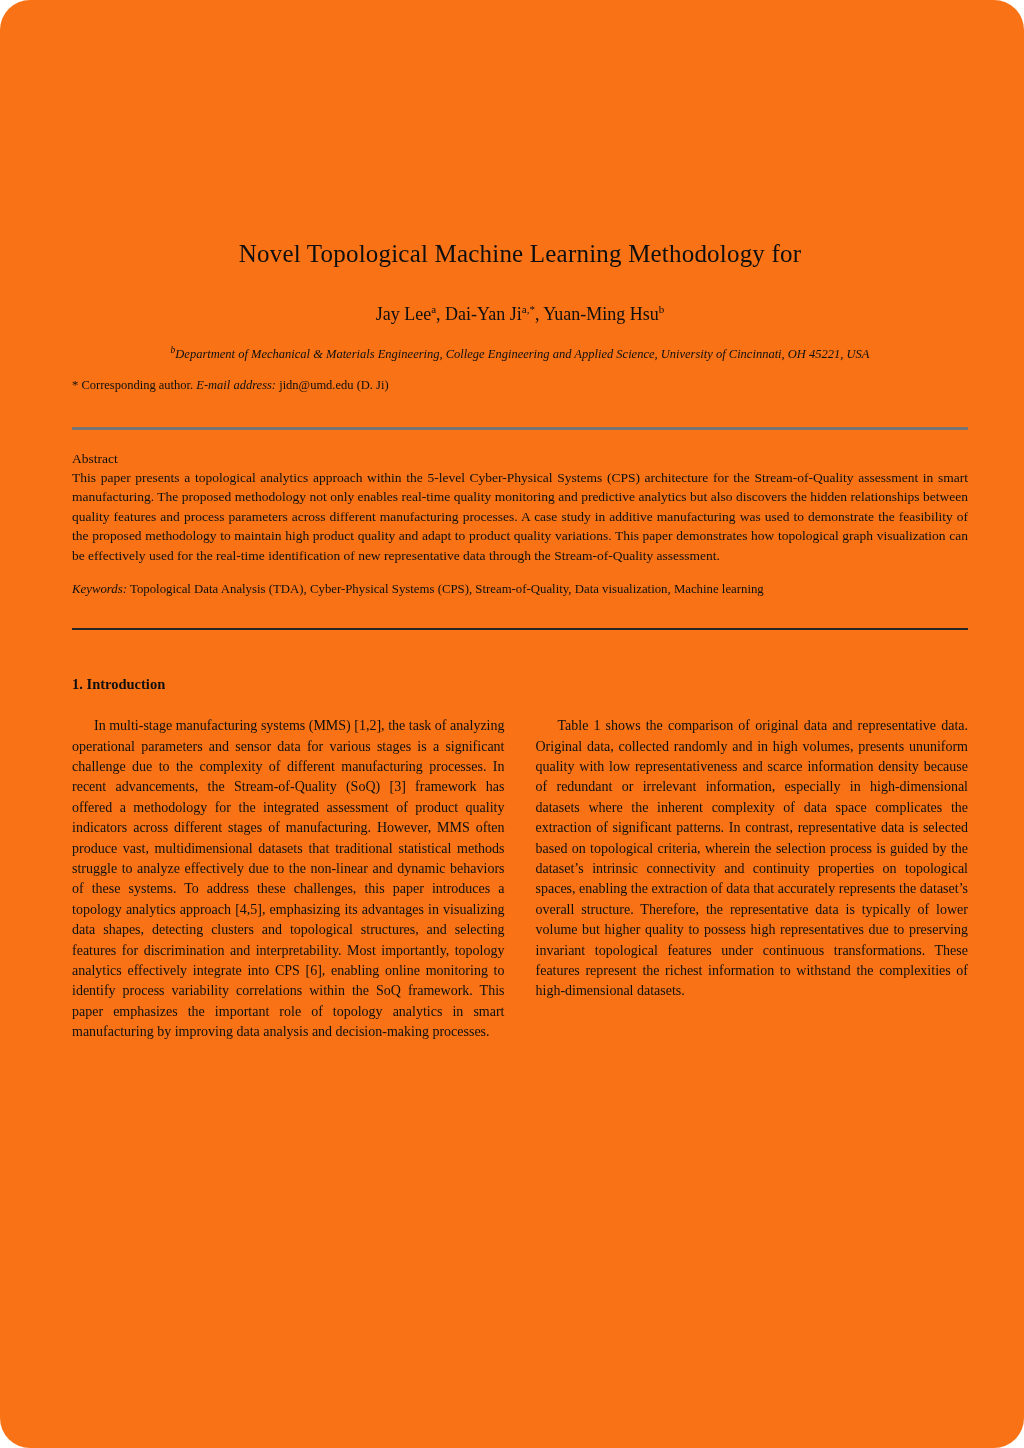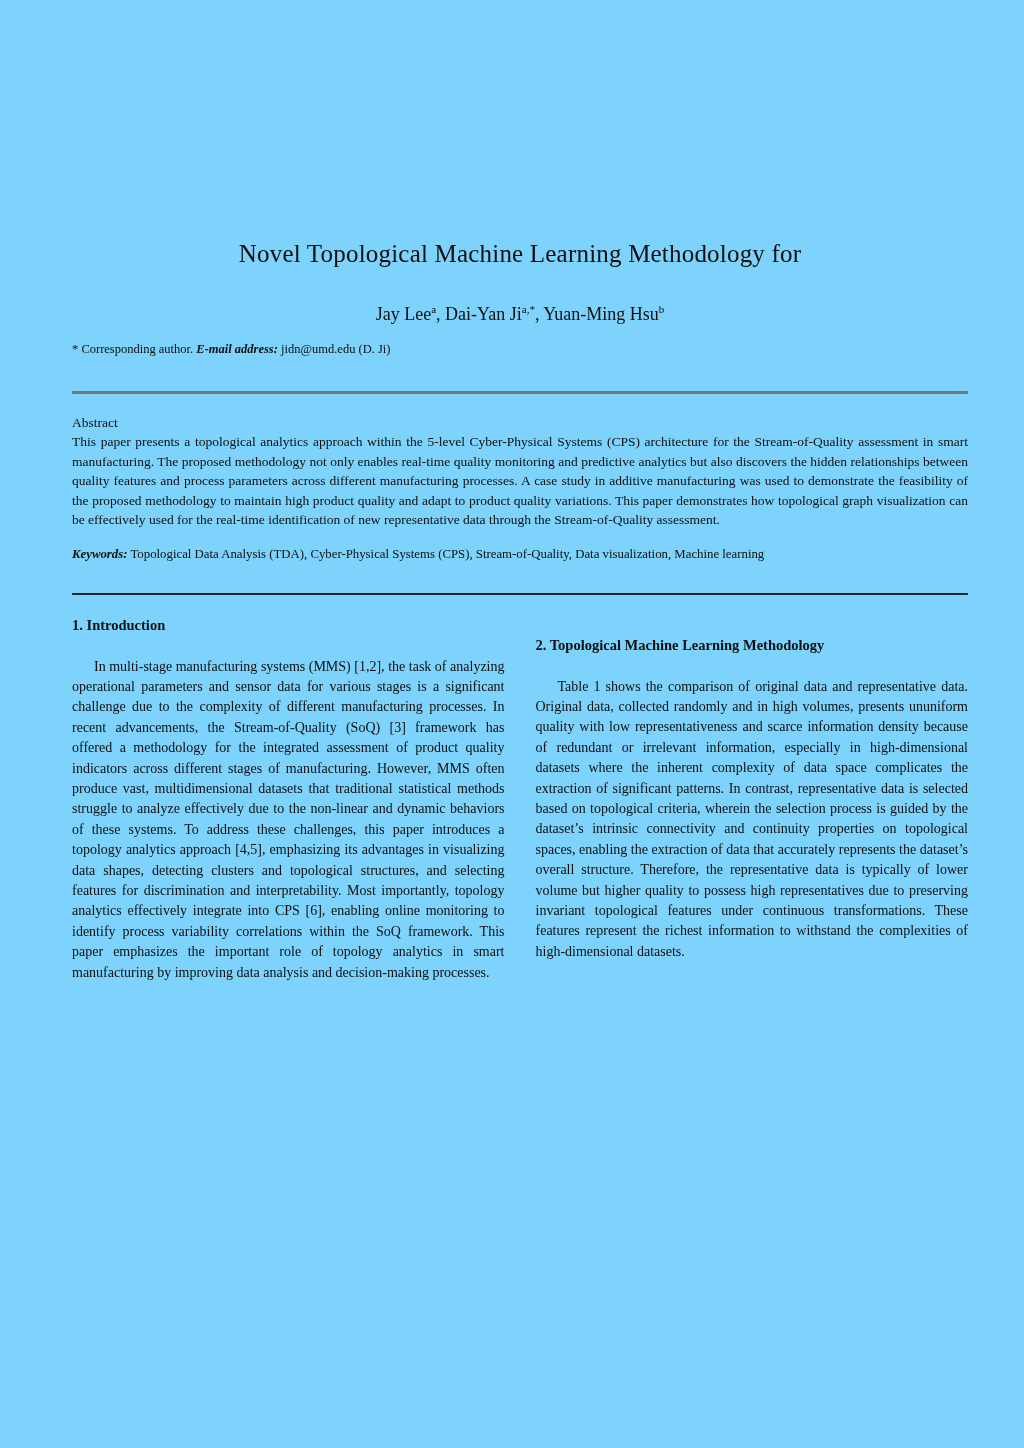--- a/index.html
+++ b/index.html
@@ -2,24 +2,25 @@
 <html><head>
 <meta charset="utf-8">
 <style>
   * { margin: 0; padding: 0; box-sizing: border-box; }
   html, body { background: #ffffff; }
   .page {
     position: relative;
     width: 1024px;
     height: 1448px;
     margin: 0 auto;
-    background: #7dd3fc;
+    background: #f97316;
     font-family: "Liberation Serif", "DejaVu Serif", serif;
     color: #0f0f0f;
     overflow: hidden;
+    border-radius: 30px;
   }
   .content {
     margin: 0 56px 0 72px;
     width: 896px;
   }
   
   .paper-header { padding-top: 225px; text-align: center; }
   .paper-title {
     font-size: 25px;
     font-weight: 400;
@@ -39,21 +40,21 @@
   }
   .affiliation-a { font-size: 13px; }
   .affiliation-b { font-size: 12.5px; }
   .affiliations sup { font-size: 9.5px; font-style: italic; }
   .corresponding {
     margin-top: 12px;
     text-align: left;
     font-size: 12.5px;
     line-height: 17px;
   }
-  .italic { font-style: italic; font-weight: bold; }
+  .italic { font-style: italic; }
   
   .rule { border: 0; }
   .rule-thick { margin-top: 33px; height: 3px; background: #757575; }
   .rule-thin  { margin-top: 30px; height: 2px; background: #262626; }
   
   .abstract-heading {
     margin-top: 20px;
     font-size: 13.5px;
     font-weight: 400;
     line-height: 18px;
@@ -64,21 +65,21 @@
     line-height: 19.5px;
     text-align: justify;
   }
   .keywords {
     margin-top: 16px;
     font-size: 12.8px;
     line-height: 17px;
   }
   
   .columns {
-    margin-top: 20px;
+    margin-top: 44px;
     display: flex;
     gap: 31px;
   }
   .col { width: 433px; }
   .col-right { padding-top: 20px; }
   .section-heading {
     font-size: 14.5px;
     font-weight: 700;
     line-height: 20px;
   }
@@ -104,20 +105,21 @@
   <div class="content">
 
     <header class="paper-header">
       <h1 class="paper-title">
         <div>Novel Topological Machine Learning Methodology for</div>
       </h1>
 
       <div class="author-line"><span>Jay Lee</span><sup>a</sup><span>, Dai-Yan Ji</span><sup>a,*</sup><span>, Yuan-Ming Hsu</span><sup>b</sup></div>
 
       <div class="affiliations">
+        <div class="affiliation-b"><sup>b</sup><span>Department of Mechanical &amp; Materials Engineering, College Engineering and Applied Science, University of Cincinnati, OH 45221, USA</span></div>
       </div>
 
       <div class="corresponding">
         <span>* Corresponding author.</span>
         <span class="italic">E-mail address:</span>
         <span>jidn@umd.edu (D. Ji)</span>
       </div>
     </header>
 
     <div class="rule rule-thick"></div>
@@ -132,19 +134,18 @@
     </section>
 
     <div class="rule rule-thin"></div>
 
     <main class="columns">
       <div class="col col-left">
         <h3 class="section-heading">1. Introduction</h3>
         <p class="col-body">In multi-stage manufacturing systems (MMS) [1,2], the task of analyzing operational parameters and sensor data for various stages is a significant challenge due to the complexity of different manufacturing processes. In recent advancements, the Stream-of-Quality (SoQ) [3] framework has offered a methodology for the integrated assessment of product quality indicators across different stages of manufacturing. However, MMS often produce vast, multidimensional datasets that traditional statistical methods struggle to analyze effectively due to the non-linear and dynamic behaviors of these systems. To address these challenges, this paper introduces a topology analytics approach [4,5], emphasizing its advantages in visualizing data shapes, detecting clusters and topological structures, and selecting features for discrimination and interpretability. Most importantly, topology analytics effectively integrate into CPS [6], enabling online monitoring to identify process variability correlations within the SoQ framework. This paper emphasizes the important role of topology analytics in smart manufacturing by improving data analysis and decision-making processes.</p>
       </div>
       <div class="col col-right">
-        <h3 class="section-heading">2. Topological Machine Learning Methodology</h3>
         <p class="col-body">Table 1 shows the comparison of original data and representative data. Original data, collected randomly and in high volumes, presents ununiform quality with low representativeness and scarce information density because of redundant or irrelevant information, especially in high-dimensional datasets where the inherent complexity of data space complicates the extraction of significant patterns. In contrast, representative data is selected based on topological criteria, wherein the selection process is guided by the dataset’s intrinsic connectivity and continuity properties on topological spaces, enabling the extraction of data that accurately represents the dataset’s overall structure. Therefore, the representative data is typically of lower volume but higher quality to possess high representatives due to preserving invariant topological features under continuous transformations. These features represent the richest information to withstand the complexities of high-dimensional datasets.</p>
       </div>
     </main>
 
   </div>
 </div>
 
 </body></html>

